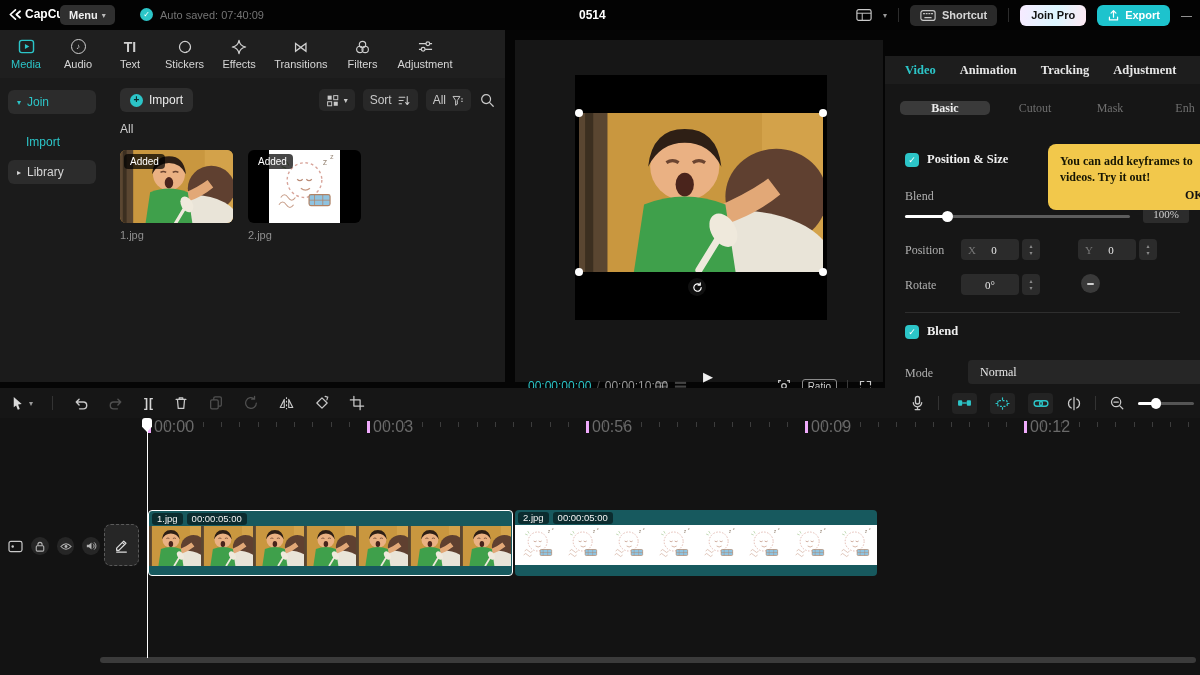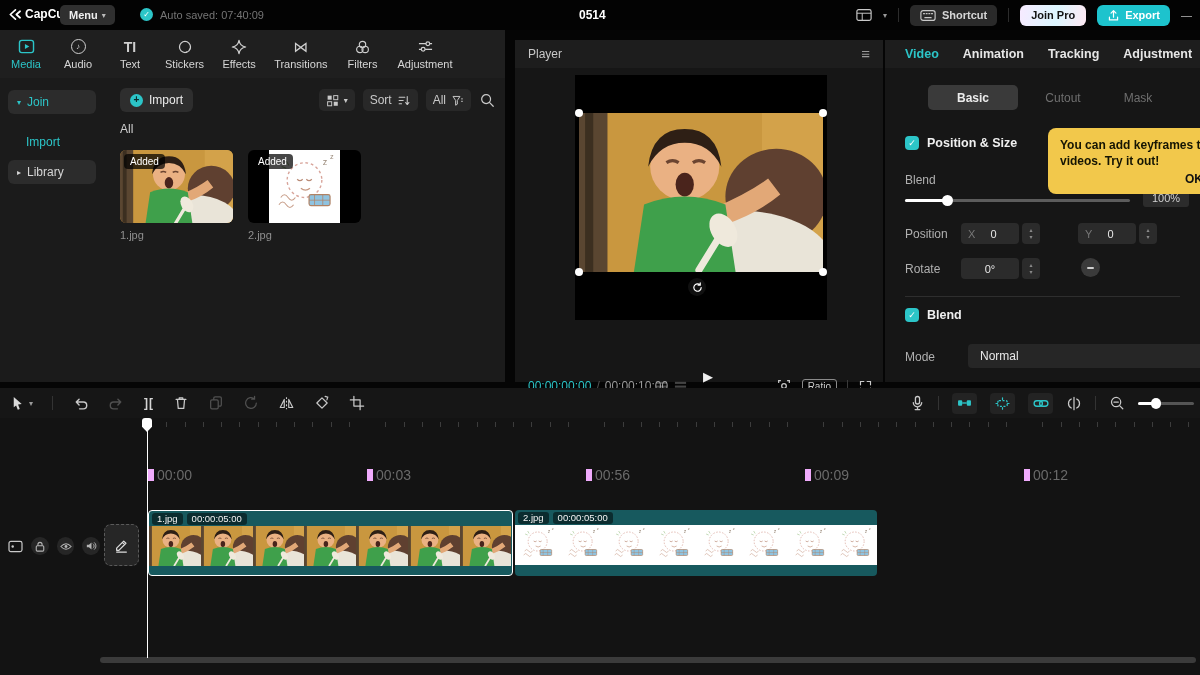--- a/index.html
+++ b/index.html
@@ -78,26 +78,26 @@
     display:flex;align-items:center;justify-content:center;color:#fff;z-index:3;}
   .player-bar{position:absolute;left:0;top:303px;width:100%;height:30px;display:flex;align-items:center;margin-top:28px;}
   .timecode{position:absolute;left:13px;display:flex;gap:5px;font-size:12px;align-items:center;}
   .tc-cur{color:var(--accent);} .tc-sep{color:#555;} .tc-total{color:#9a9a9a;}
   .frame-icos{position:absolute;left:140px;display:flex;gap:6px;}
   .play-btn{position:absolute;left:188px;top:-2px;font-size:13px;color:#f0f0f0;}
   .pb-right{position:absolute;right:10px;display:flex;align-items:center;gap:10px;}
   .ratio-btn{border:1px solid #8a8a8a;border-radius:3px;color:#cfcfcf;font-size:10px;padding:1px 5px;}
   .pb-sep{width:1px;height:12px;background:#3a3a3a;}
   
-  .inspector{position:absolute;left:885px;top:40px;width:315px;height:342px;background:#161616;overflow:hidden;}
+  .inspector{position:absolute;left:885px;top:56px;width:315px;height:342px;background:#161616;overflow:hidden;font-family:Liberation Serif, serif;}
   .insp-tabs{position:absolute;left:0;top:0;width:100%;height:28px;background:#1d1d1d;display:flex;align-items:center;
     gap:24px;padding:0 20px;font-size:12.5px;font-weight:bold;color:#e6e6e6;}
   .insp-tab.active{color:var(--accent);}
   .subtabs{position:absolute;left:0;top:45px;width:100%;height:22px;}
-  .subtab{position:absolute;top:0;height:25px;display:flex;align-items:center;justify-content:center;font-size:12px;color:#6f6f6f;margin-left:28px;}
+  .subtab{position:absolute;top:0;height:14px;display:flex;align-items:center;justify-content:center;font-size:12px;color:#6f6f6f;}
   .subtab.active{background:#3a3a3a;border-radius:5px;color:#ececec;font-weight:bold;}
   .checkbox{width:14px;height:14px;border-radius:4px;background:var(--accent);color:#fff;font-size:9px;
     display:flex;align-items:center;justify-content:center;}
   .sec-row{position:absolute;left:20px;display:flex;align-items:center;gap:8px;}
   .sec-label{font-size:12.5px;font-weight:bold;color:#f0f0f0;}
   .form-label{position:absolute;left:20px;font-size:12px;color:#b0b0b0;}
   .slider-track{position:absolute;left:20px;top:159px;width:225px;height:3px;border-radius:2px;background:#5c5c5c;}
   .slider-fill{position:absolute;left:0;top:0;height:3px;width:42px;background:#fff;border-radius:2px;}
   .slider-knob{position:absolute;left:37px;top:-4px;width:11px;height:11px;border-radius:50%;background:#fff;}
   .value-box{position:absolute;left:258px;top:148px;width:46px;height:19px;background:#2c2c2c;border-radius:3px;
@@ -124,21 +124,21 @@
   .tl-sep{width:1px;height:14px;background:#333;}
   .split-glyph{font-size:12px;font-weight:bold;color:#d5d5d5;letter-spacing:1px;}
   .teal-btn{width:25px;height:21px;background:#232323;border-radius:4px;display:flex;align-items:center;justify-content:center;
     color:var(--accent);}
   .zoom-slider{position:relative;width:56px;height:3px;background:#555;border-radius:2px;}
   .zoom-slider .fill{position:absolute;left:0;top:0;width:18px;height:3px;background:#fff;border-radius:2px;}
   .zoom-slider .knob{position:absolute;left:13px;top:-4px;width:10px;height:11px;border-radius:5px;background:#fff;}
   .timeline-body{position:absolute;left:0;top:418px;width:1200px;height:257px;background:#131313;}
   .ruler{position:absolute;left:0;top:0;width:1200px;height:20px;}
   .ruler-tick{position:absolute;top:4px;width:1px;height:5px;background:#3c3c3c;}
-  .ruler-label{position:absolute;top:3px;font-size:14px;color:#6a6a6a;border-left:6px solid #f0abfc;padding-left:3px;height:12px;line-height:12px;margin-top:48px;}
+  .ruler-label{position:absolute;top:3px;font-size:16px;color:#6a6a6a;border-left:3px solid #f0abfc;padding-left:3px;height:12px;line-height:12px;}
   .playhead{position:absolute;left:142px;top:0;width:11px;height:242px;z-index:9;}
   .ph-flag{position:absolute;left:0;top:0;width:10px;height:14px;background:#fff;border-radius:3px;
     clip-path:polygon(0 0,100% 0,100% 62%,50% 100%,0 62%);}
   .ph-line{position:absolute;left:4.5px;top:2px;width:1.5px;height:238px;background:#fff;}
   .track-controls{position:absolute;left:0;top:110px;width:100px;height:36px;display:flex;align-items:center;gap:8px;padding-left:8px;}
   .tc-circle{width:18px;height:18px;border-radius:50%;background:#262626;display:flex;align-items:center;justify-content:center;color:#b5b5b5;}
   .cover-btn{position:absolute;left:104px;top:106px;width:35px;height:42px;background:#262626;border:1px dashed #5a5a5a;
     border-radius:7px;display:flex;align-items:center;justify-content:center;color:#ddd;}
   .clip{position:absolute;top:92px;height:66px;border-radius:4px;background:var(--clip-teal);overflow:hidden;}
   .clip1{left:148px;width:365px;border:1.5px solid #fff;}
@@ -374,24 +374,20 @@
           <svg class="card2-art" viewBox="0 0 100 80" preserveAspectRatio="xMidYMid slice">
               <use href="#doodle-art"></use>
             </svg>
         </div>
         <div class="media-name name2">2.jpg</div>
       </div>
     </div>
   </section>
 
   <section class="player-panel">
-    <div class="panel-header">
-      <span>Player</span>
-      <span class="hamburger">≡</span>
-    </div>
     <div class="canvas">
       <svg class="player-image" viewBox="0 0 120 80" preserveAspectRatio="none">
           <use href="#baby-art"></use>
         </svg>
       <span class="handle" style="left:0;top:34px"></span>
       <span class="handle" style="left:244px;top:34px"></span>
       <span class="handle" style="left:0;top:193px"></span>
       <span class="handle" style="left:244px;top:193px"></span>
       <span class="rotate-handle">
         <svg width="11" height="11" viewBox="0 0 12 12">

